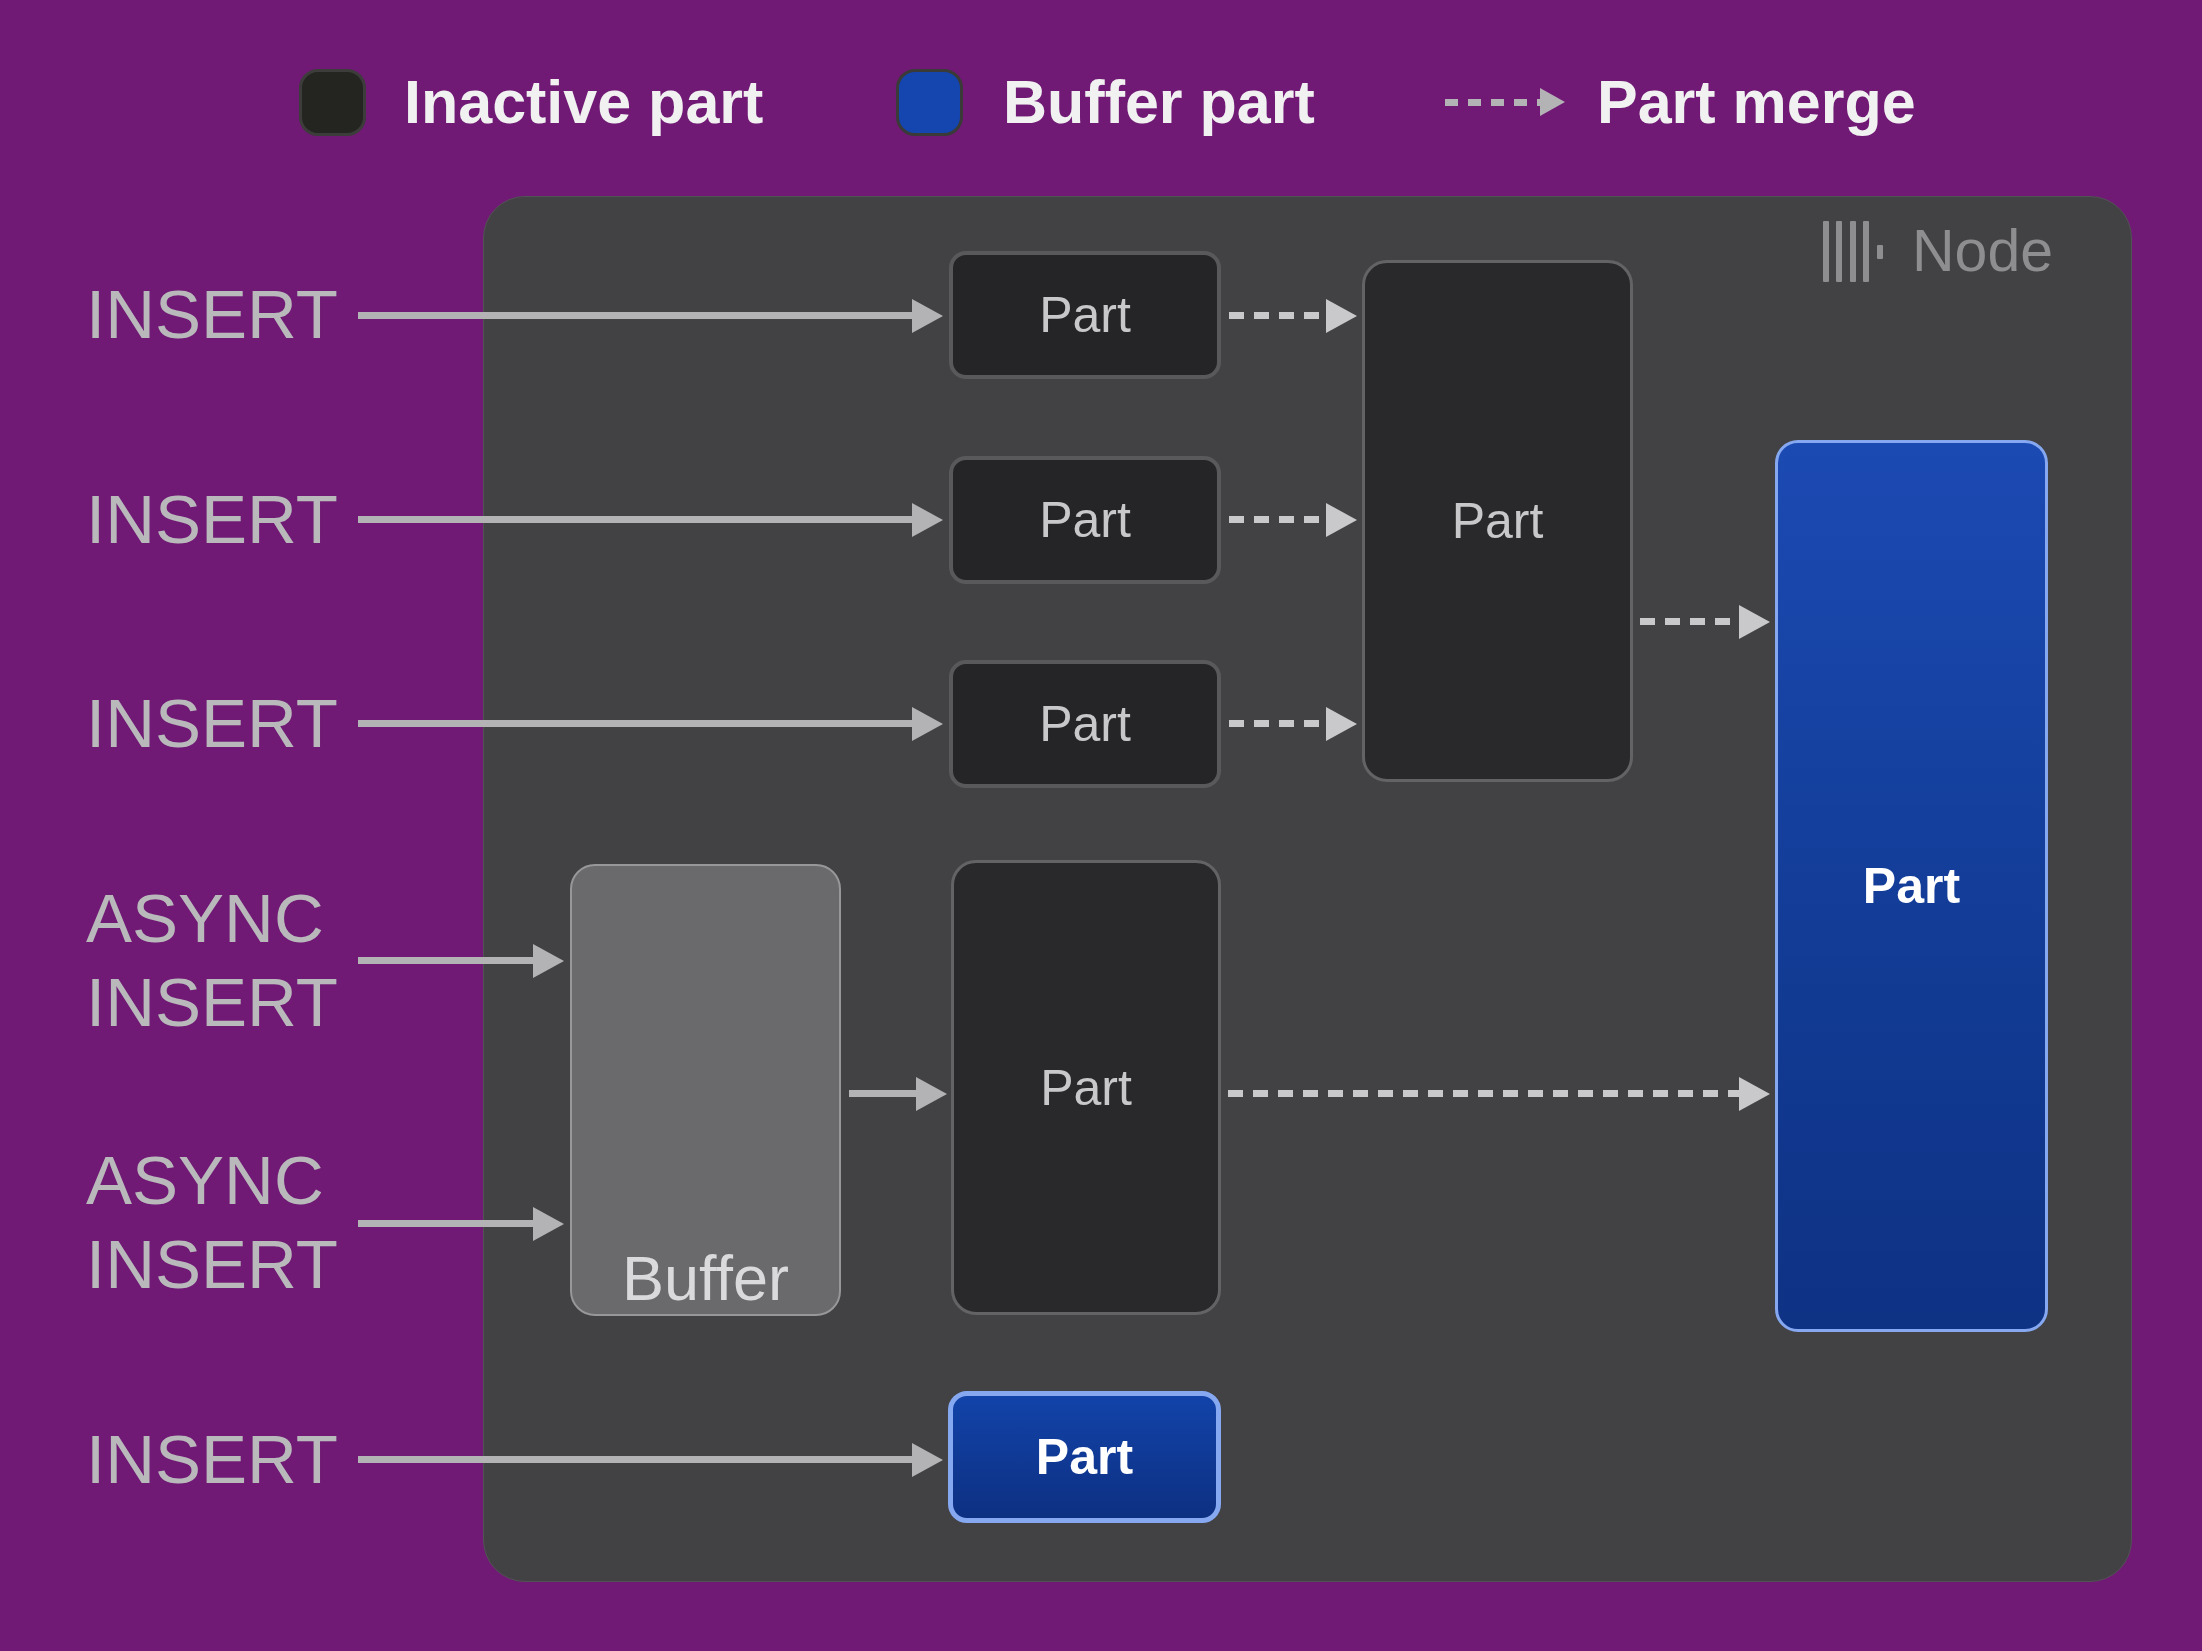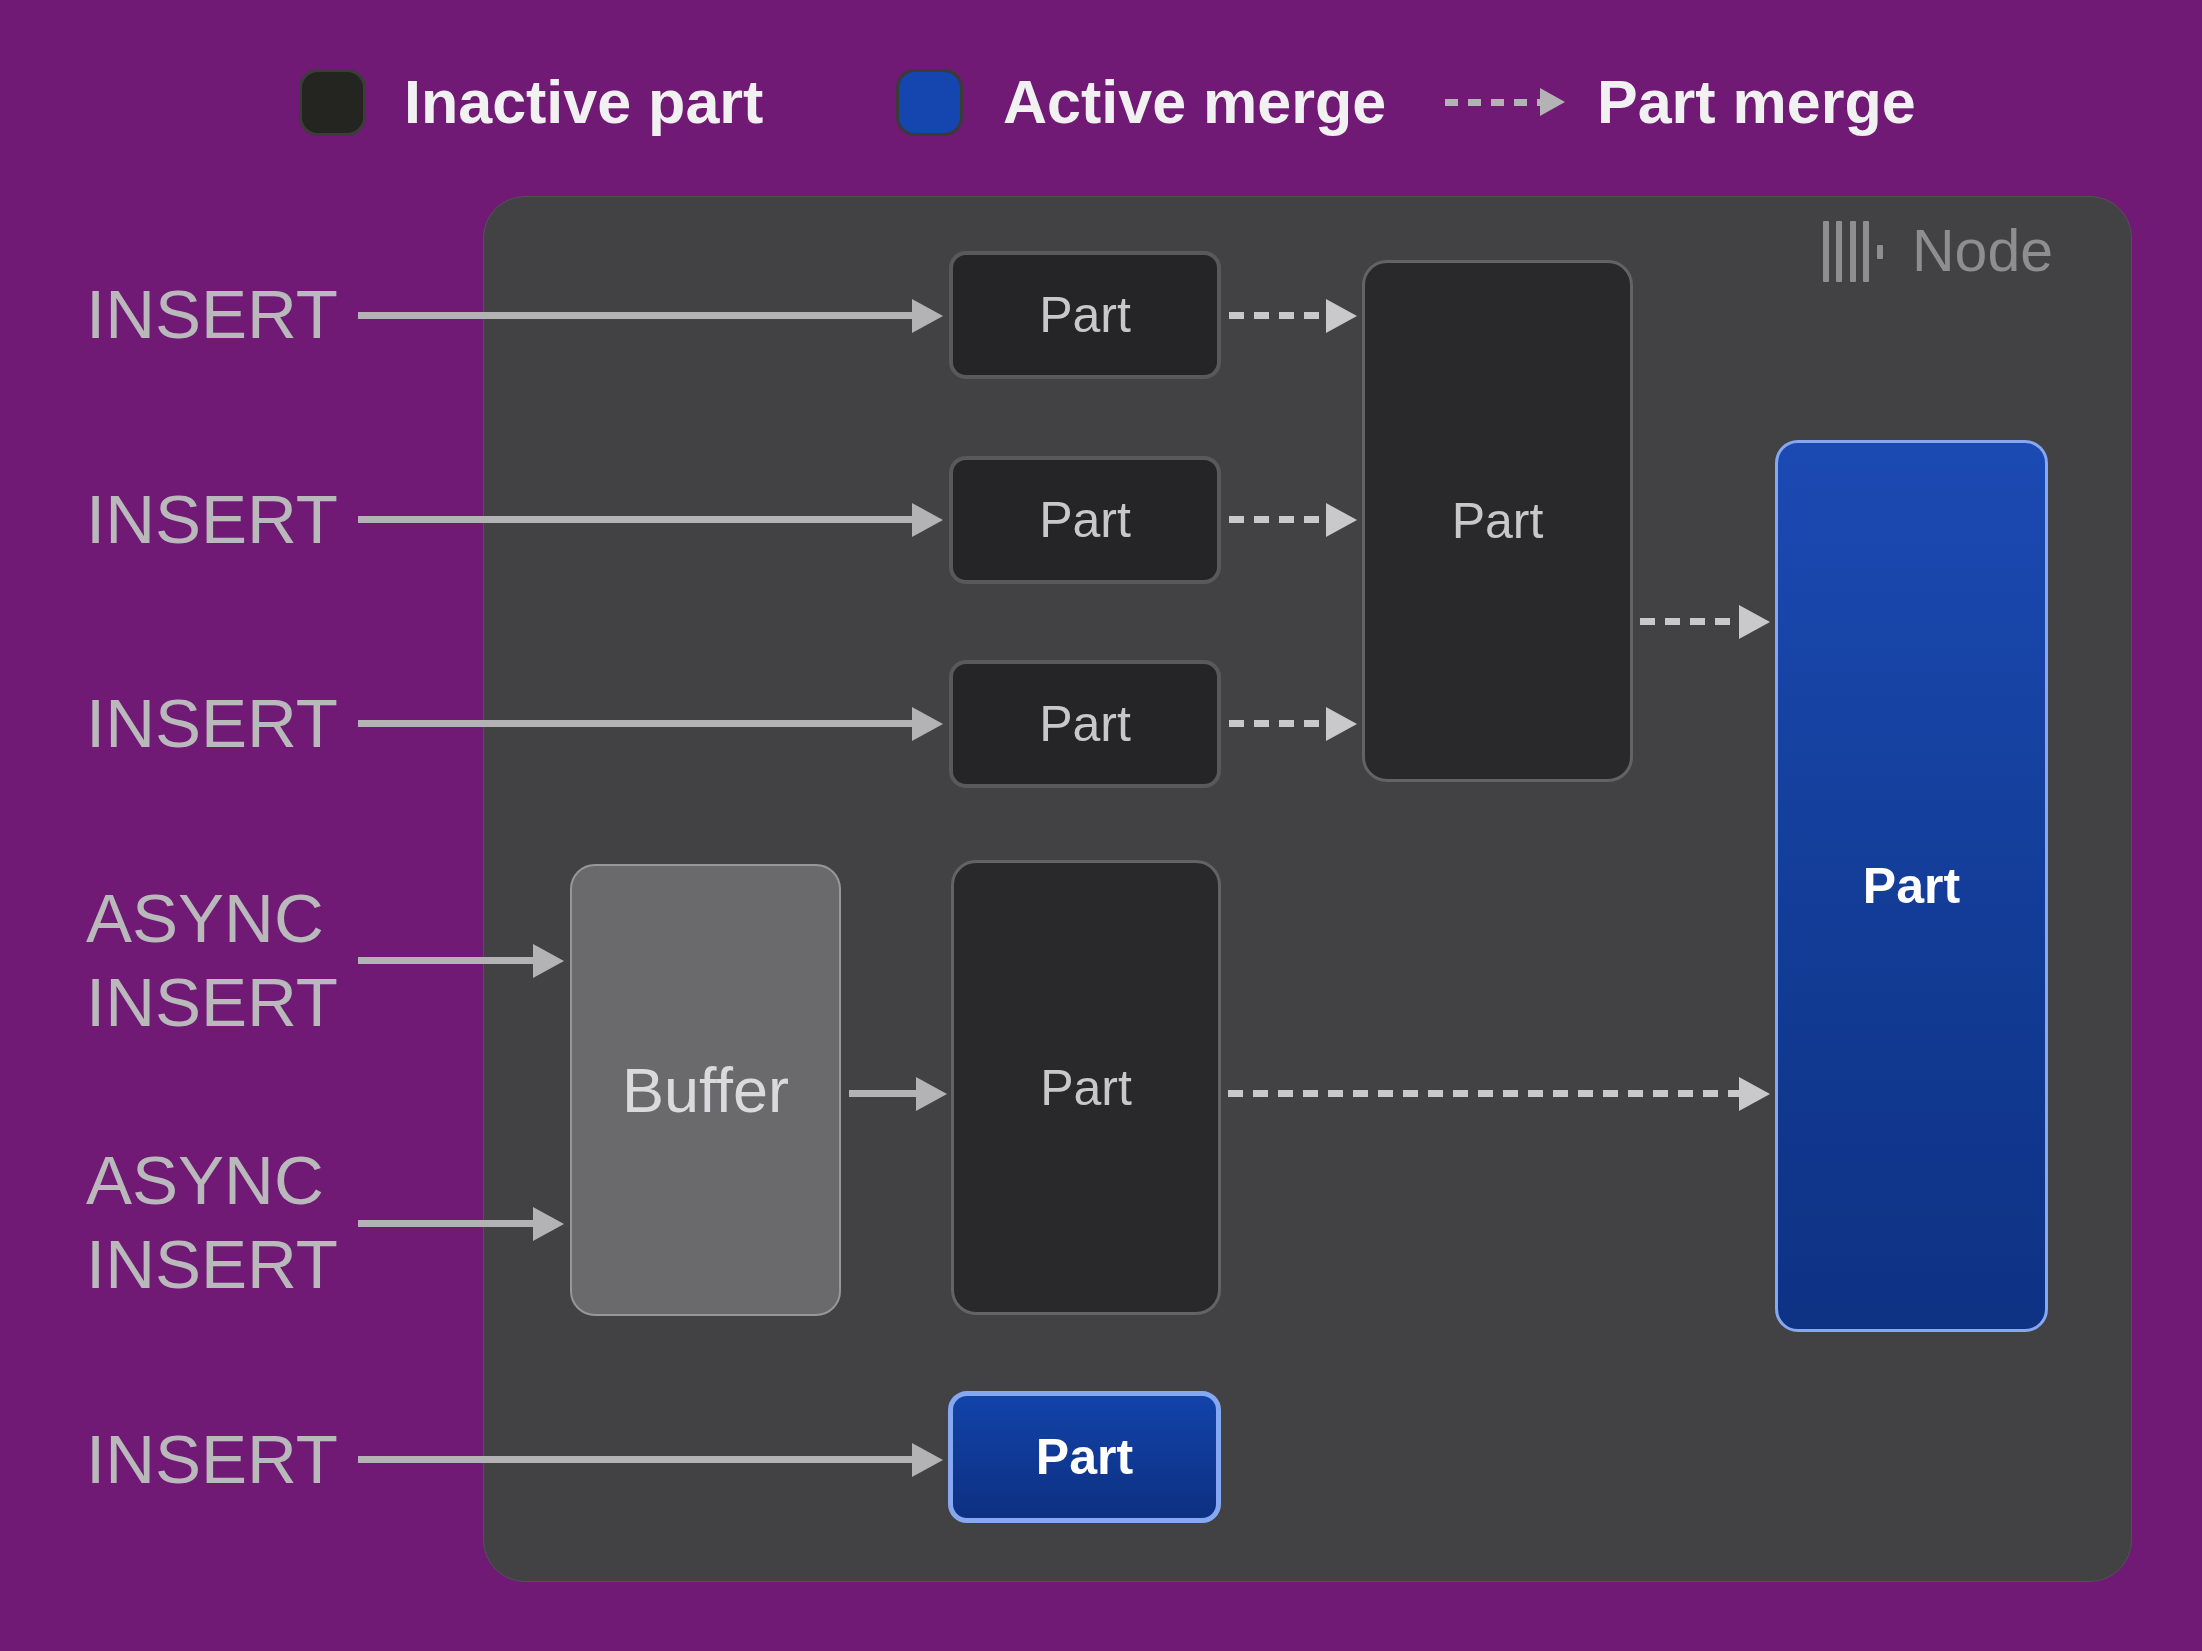--- a/index.html
+++ b/index.html
@@ -61,21 +61,21 @@
     color:#ffffff;font-weight:600;
   }
   .part-active.small{
     background:linear-gradient(180deg,#1243a9 0%,#0d3082 100%);
     border-width:5.7px;border-radius:19px;
   }
   #part1{left:949px;top:251px;width:272px;height:128px;}
   #part2{left:949px;top:456px;width:272px;height:128px;}
   #part3{left:949px;top:660px;width:272px;height:128px;}
   #mergePart{left:1362px;top:260px;width:271px;height:522px;}
-  #bufferBox{left:570px;top:864px;width:271px;height:452px;}
+  #bufferBox{left:570px;top:864px;width:271px;height:452px;align-items:flex-end;}
   #asyncPart{left:951px;top:860px;width:270px;height:455px;}
   #activeLarge{left:1775px;top:440px;width:273px;height:892px;}
   #activeSmall{left:948px;top:1391px;width:273px;height:132px;}
   
   .side-label{
     position:absolute;left:86px;color:#b9b9bb;font-size:69px;font-weight:400;
     line-height:84px;
   }
   
   .arrow{position:absolute;height:7.6px;}
@@ -103,21 +103,21 @@
 </style>
 </head>
 <body>
 
 <div id="canvas">
 
   <div class="legend-swatch inactive"></div>
   <div class="legend-label l1">Inactive part</div>
 
   <div class="legend-swatch active"></div>
-  <div class="legend-label l2">Active merge</div>
+  <div class="legend-label l2">Buffer part</div>
 
   <div class="arrow dashed mini" style="left:1445px;top:99px;width:120px;">
     <i class="shaft"></i>
       <i class="head"></i>
   </div>
   <div class="legend-label l3">Part merge</div>
 
   <div class="node"></div>
   <span class="ch-icon">
     <i></i>

